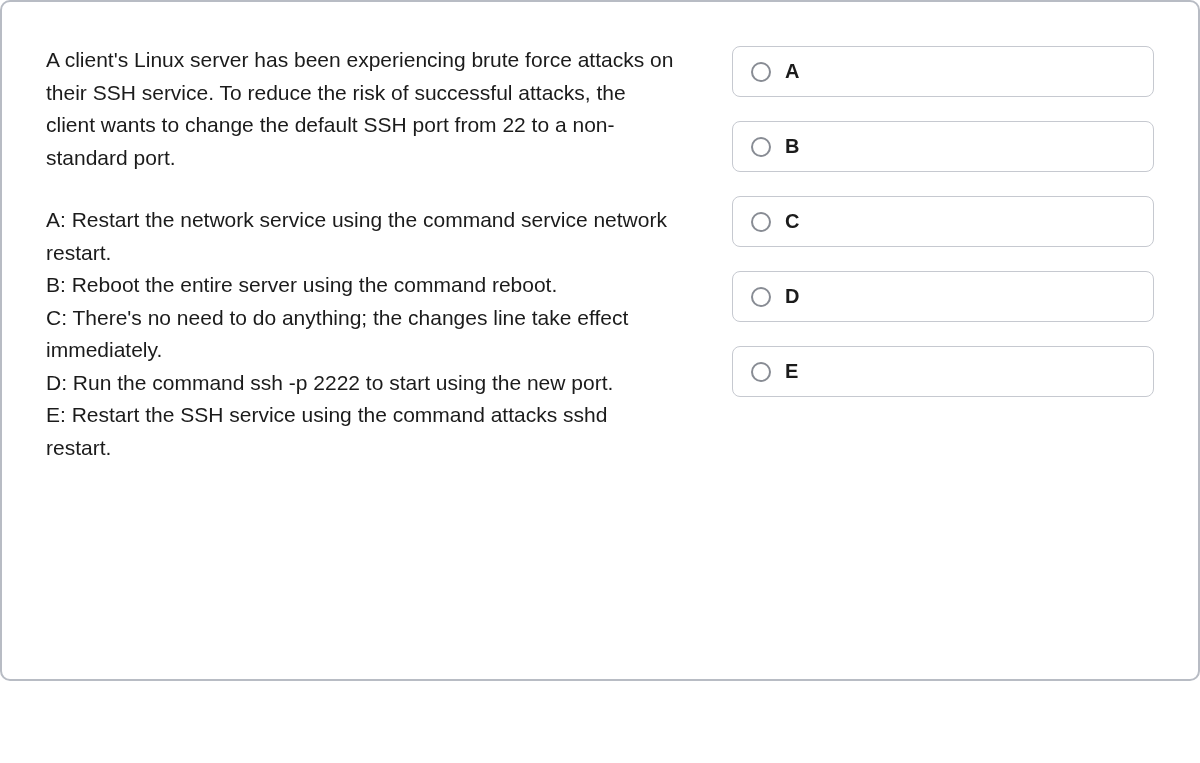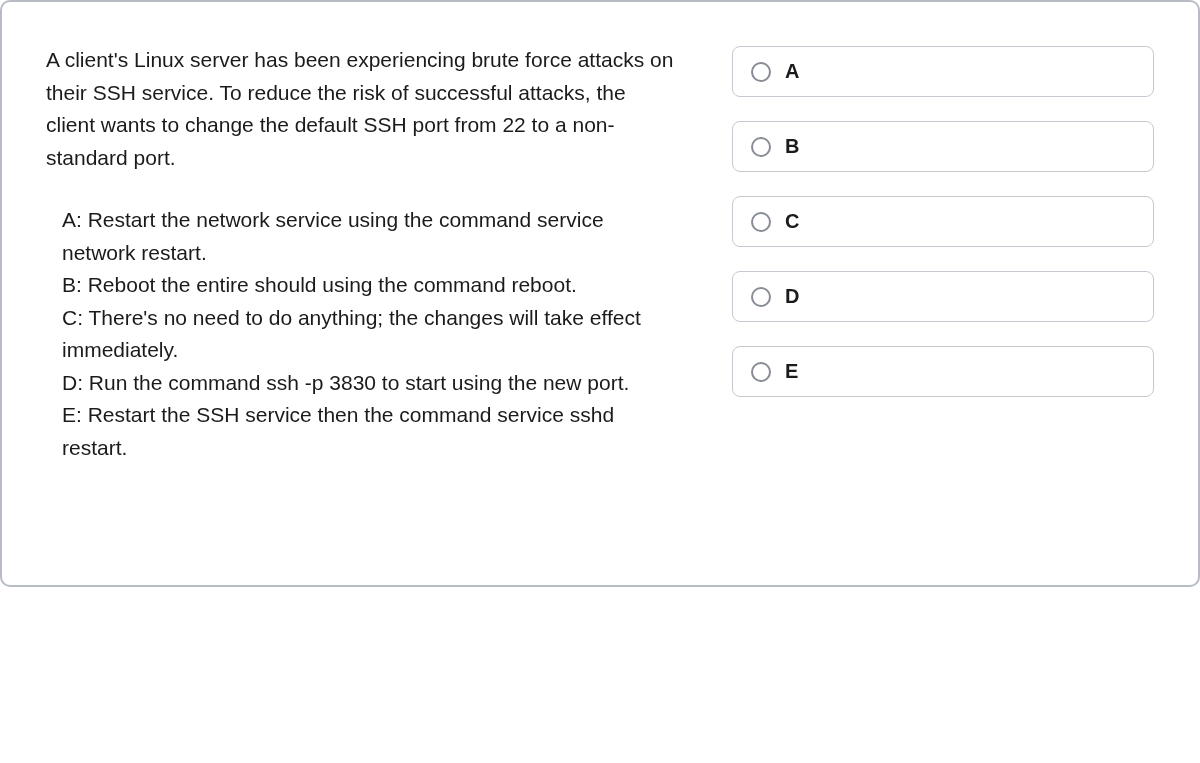--- a/index.html
+++ b/index.html
@@ -4,38 +4,38 @@
 <style>
   * { box-sizing: border-box; }
   body {
     margin: 0;
     padding: 0;
     font-family: -apple-system, BlinkMacSystemFont, "Segoe UI", Helvetica, Arial, sans-serif;
     background: #fff;
   }
   .card {
     width: 1200px;
-    height: 587px;
+    height: 681px;
     border: 2px solid #b8bcc4;
     border-radius: 10px;
     padding: 42px 44px 44px 44px;
     display: flex;
     gap: 56px;
   }
   .question-col {
     flex: 0 0 630px;
     font-size: 21px;
     line-height: 1.55;
     color: #1b1b1b;
   }
   .question-col .para {
     margin: 0 0 30px 0;
   }
   .question-col .answers {
-    margin: 16px;
+    margin: 0;
   }
   .question-col .answer-line {
     margin: 0;
   }
   .options-col {
     flex: 1;
     display: flex;
     flex-direction: column;
     gap: 24px;
     padding-top: 2px;
@@ -64,24 +64,24 @@
   }
 </style>
 </head>
 <body>
 
 <div class="card">
   <div class="question-col">
     <p class="para">A client's Linux server has been experiencing brute force attacks on their SSH service. To reduce the risk of successful attacks, the client wants to change the default SSH port from 22 to a non-standard port.</p>
     <div class="answers">
       <p class="answer-line">A: Restart the network service using the command service network restart.</p>
-      <p class="answer-line">B: Reboot the entire should using the command reboot.</p>
-      <p class="answer-line">C: There's no need to do anything; the changes will take effect immediately.</p>
-      <p class="answer-line">D: Run the command ssh -p 3830 to start using the new port.</p>
-      <p class="answer-line">E: Restart the SSH service then the command service sshd restart.</p>
+      <p class="answer-line">B: Reboot the entire server using the command reboot.</p>
+      <p class="answer-line">C: There's no need to do anything; the changes line take effect immediately.</p>
+      <p class="answer-line">D: Run the command ssh -p 2222 to start using the new port.</p>
+      <p class="answer-line">E: Restart the SSH service using the command attacks sshd restart.</p>
     </div>
   </div>
 
   <div class="options-col">
     <div class="option-btn">
       <span class="radio"></span>
       <span class="label">A</span>
     </div>
     <div class="option-btn">
       <span class="radio"></span>

